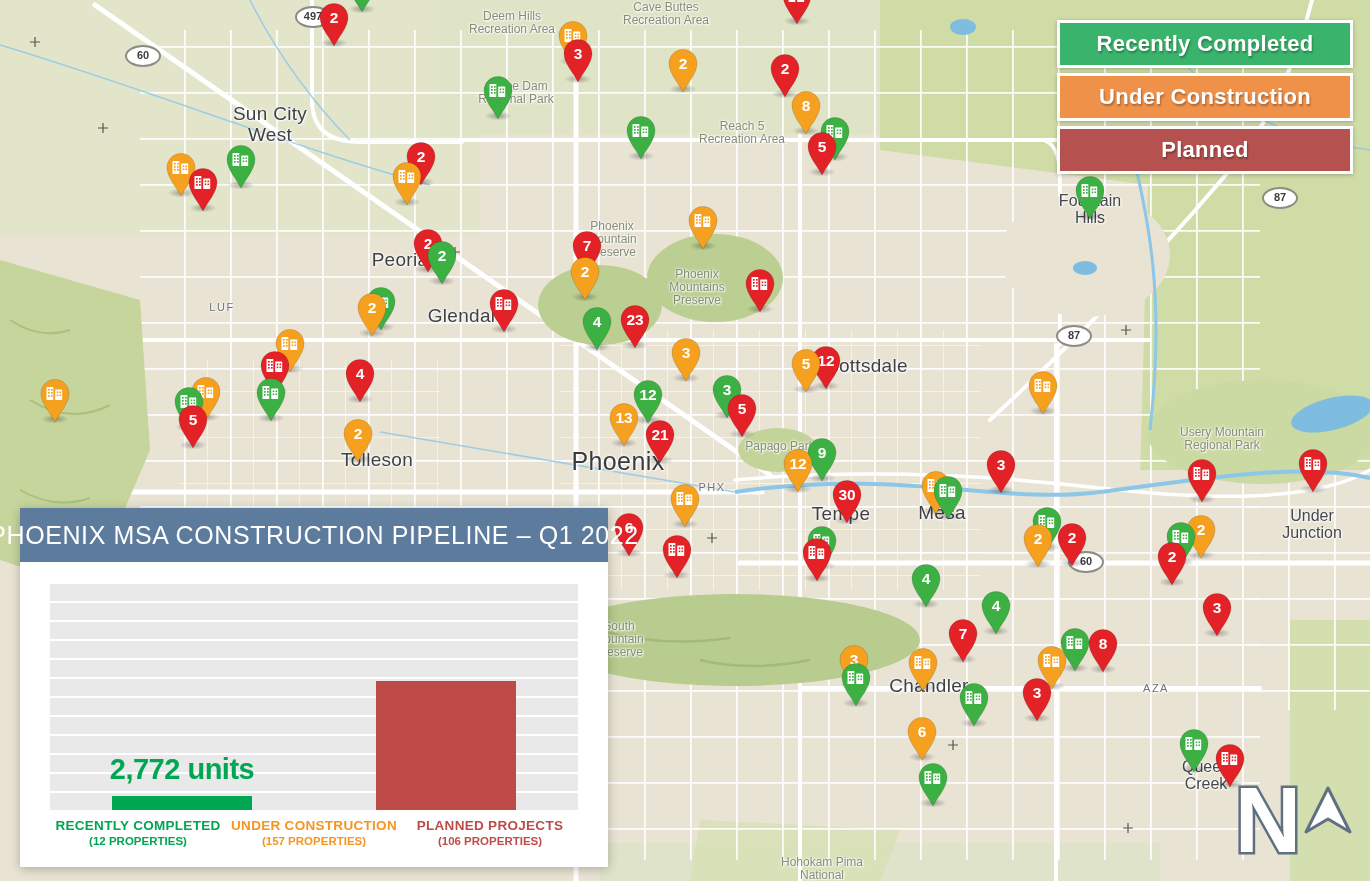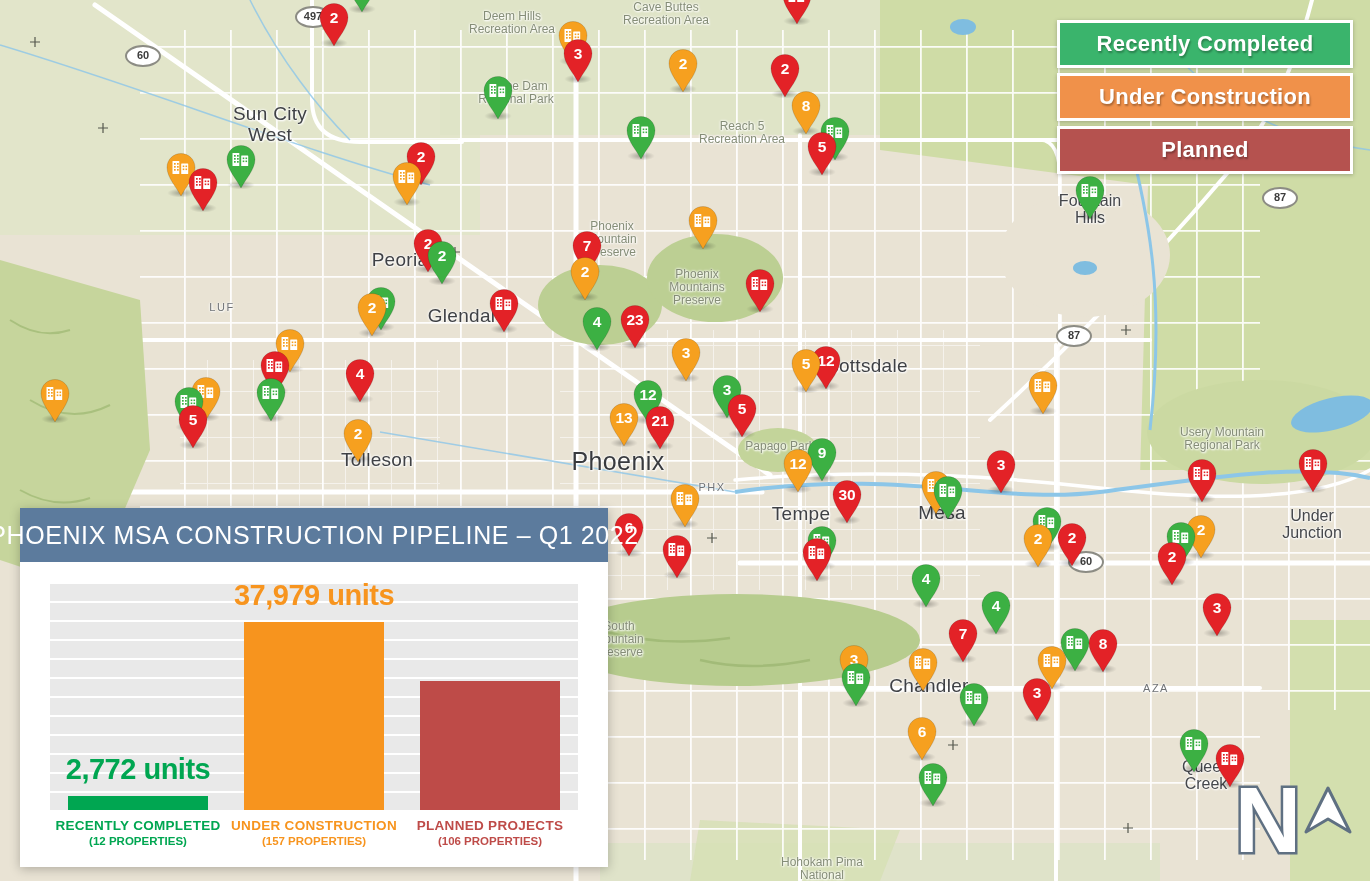--- a/index.html
+++ b/index.html
@@ -130,21 +130,21 @@
     </g>
   </svg>
 
   <div id="map-labels">
       <div class="lbl k-city" style="left: 270px; top: 104px;">Sun City
 West</div>
       <div class="lbl k-city" style="left: 400px; top: 250px;">Peoria</div>
       <div class="lbl k-city" style="left: 467px; top: 306px;">Glendale</div>
       <div class="lbl k-city-lg" style="left: 618px; top: 448px;">Phoenix</div>
       <div class="lbl k-city" style="left: 377px; top: 450px;">Tolleson</div>
-      <div class="lbl k-city" style="left: 801px; top: 504px;">Tempe</div>
+      <div class="lbl k-city" style="left: 841px; top: 504px;">Tempe</div>
       <div class="lbl k-city" style="left: 942px; top: 503px;">Mesa</div>
       <div class="lbl k-city" style="left: 862px; top: 356px;">Scottsdale</div>
       <div class="lbl k-city" style="left: 929px; top: 676px;">Chandler</div>
       <div class="lbl k-city-sm" style="left: 1206px; top: 758px;">Queen
 Creek</div>
       <div class="lbl k-city-sm" style="left: 1312px; top: 507px;">Under Junction</div>
       <div class="lbl k-city-sm" style="left: 1090px; top: 192px;">Fountain
 Hills</div>
       <div class="lbl k-area" style="left: 512px; top: 10px;">Deem Hills
 Recreation Area</div>
@@ -819,21 +819,21 @@
           <text x="17" y="21.5" text-anchor="middle" font-family="Liberation Sans, sans-serif" font-weight="bold" font-size="15.5" fill="#fff">5</text>
         </svg>
       </div>
       <div class="marker" style="left: 176px; top: 403px;">
         <div class="pin-shadow"></div>
         <svg width="34" height="46" viewBox="0 0 34 46">
           <path d="M17 45C13 37 3 26.5 3 16.5 3 8.5 9.3 2.5 17 2.5s14 6 14 14C31 26.5 21 37 17 45Z" fill="#e32227" stroke="rgba(0,0,0,0.18)" stroke-width="0.8"></path>
           <text x="17" y="21.5" text-anchor="middle" font-family="Liberation Sans, sans-serif" font-weight="bold" font-size="15.5" fill="#fff">5</text>
         </svg>
       </div>
-      <div class="marker" style="left: 643px; top: 404px;">
+      <div class="marker" style="left: 643px; top: 418px;">
         <div class="pin-shadow"></div>
         <svg width="34" height="46" viewBox="0 0 34 46">
           <path d="M17 45C13 37 3 26.5 3 16.5 3 8.5 9.3 2.5 17 2.5s14 6 14 14C31 26.5 21 37 17 45Z" fill="#e32227" stroke="rgba(0,0,0,0.18)" stroke-width="0.8"></path>
           <text x="17" y="21.5" text-anchor="middle" font-family="Liberation Sans, sans-serif" font-weight="bold" font-size="15.5" fill="#fff">21</text>
         </svg>
       </div>
       <div class="marker" style="left: 341px; top: 417px;">
         <div class="pin-shadow"></div>
         <svg width="34" height="46" viewBox="0 0 34 46">
           <path d="M17 45C13 37 3 26.5 3 16.5 3 8.5 9.3 2.5 17 2.5s14 6 14 14C31 26.5 21 37 17 45Z" fill="#f6a01f" stroke="rgba(0,0,0,0.18)" stroke-width="0.8"></path>
@@ -1370,24 +1370,20 @@
 
   <div class="panel">
     <div class="panel-title">PHOENIX MSA CONSTRUCTION PIPELINE – Q1 2022</div>
     <div class="plot-wrap">
       <div class="plot-cols" id="plot-cols">
           <div class="plot-col">
             <div class="bar-value" style="bottom: 24px; color: rgb(0, 166, 81);">2,772 units</div>
             <div class="bar" style="height: 14px; background: rgb(0, 166, 81);"></div>
           </div>
           <div class="plot-col">
-            <div class="bar-value" style="bottom: 198px; color: rgb(247, 148, 30);">37,979 units</div>
-            <div class="bar" style="height: 188px; background: rgb(247, 148, 30);"></div>
-          </div>
-          <div class="plot-col">
             <div class="bar" style="height: 129px; background: rgb(190, 75, 72);"></div>
           </div>
         </div>
     </div>
     <div class="cats" id="cats">
         <div class="cat">
           <div class="cat-name" style="color: rgb(0, 166, 81);">RECENTLY COMPLETED</div>
           <div class="cat-props" style="color: rgb(0, 166, 81);">(12 PROPERTIES)</div>
         </div>
         <div class="cat">

